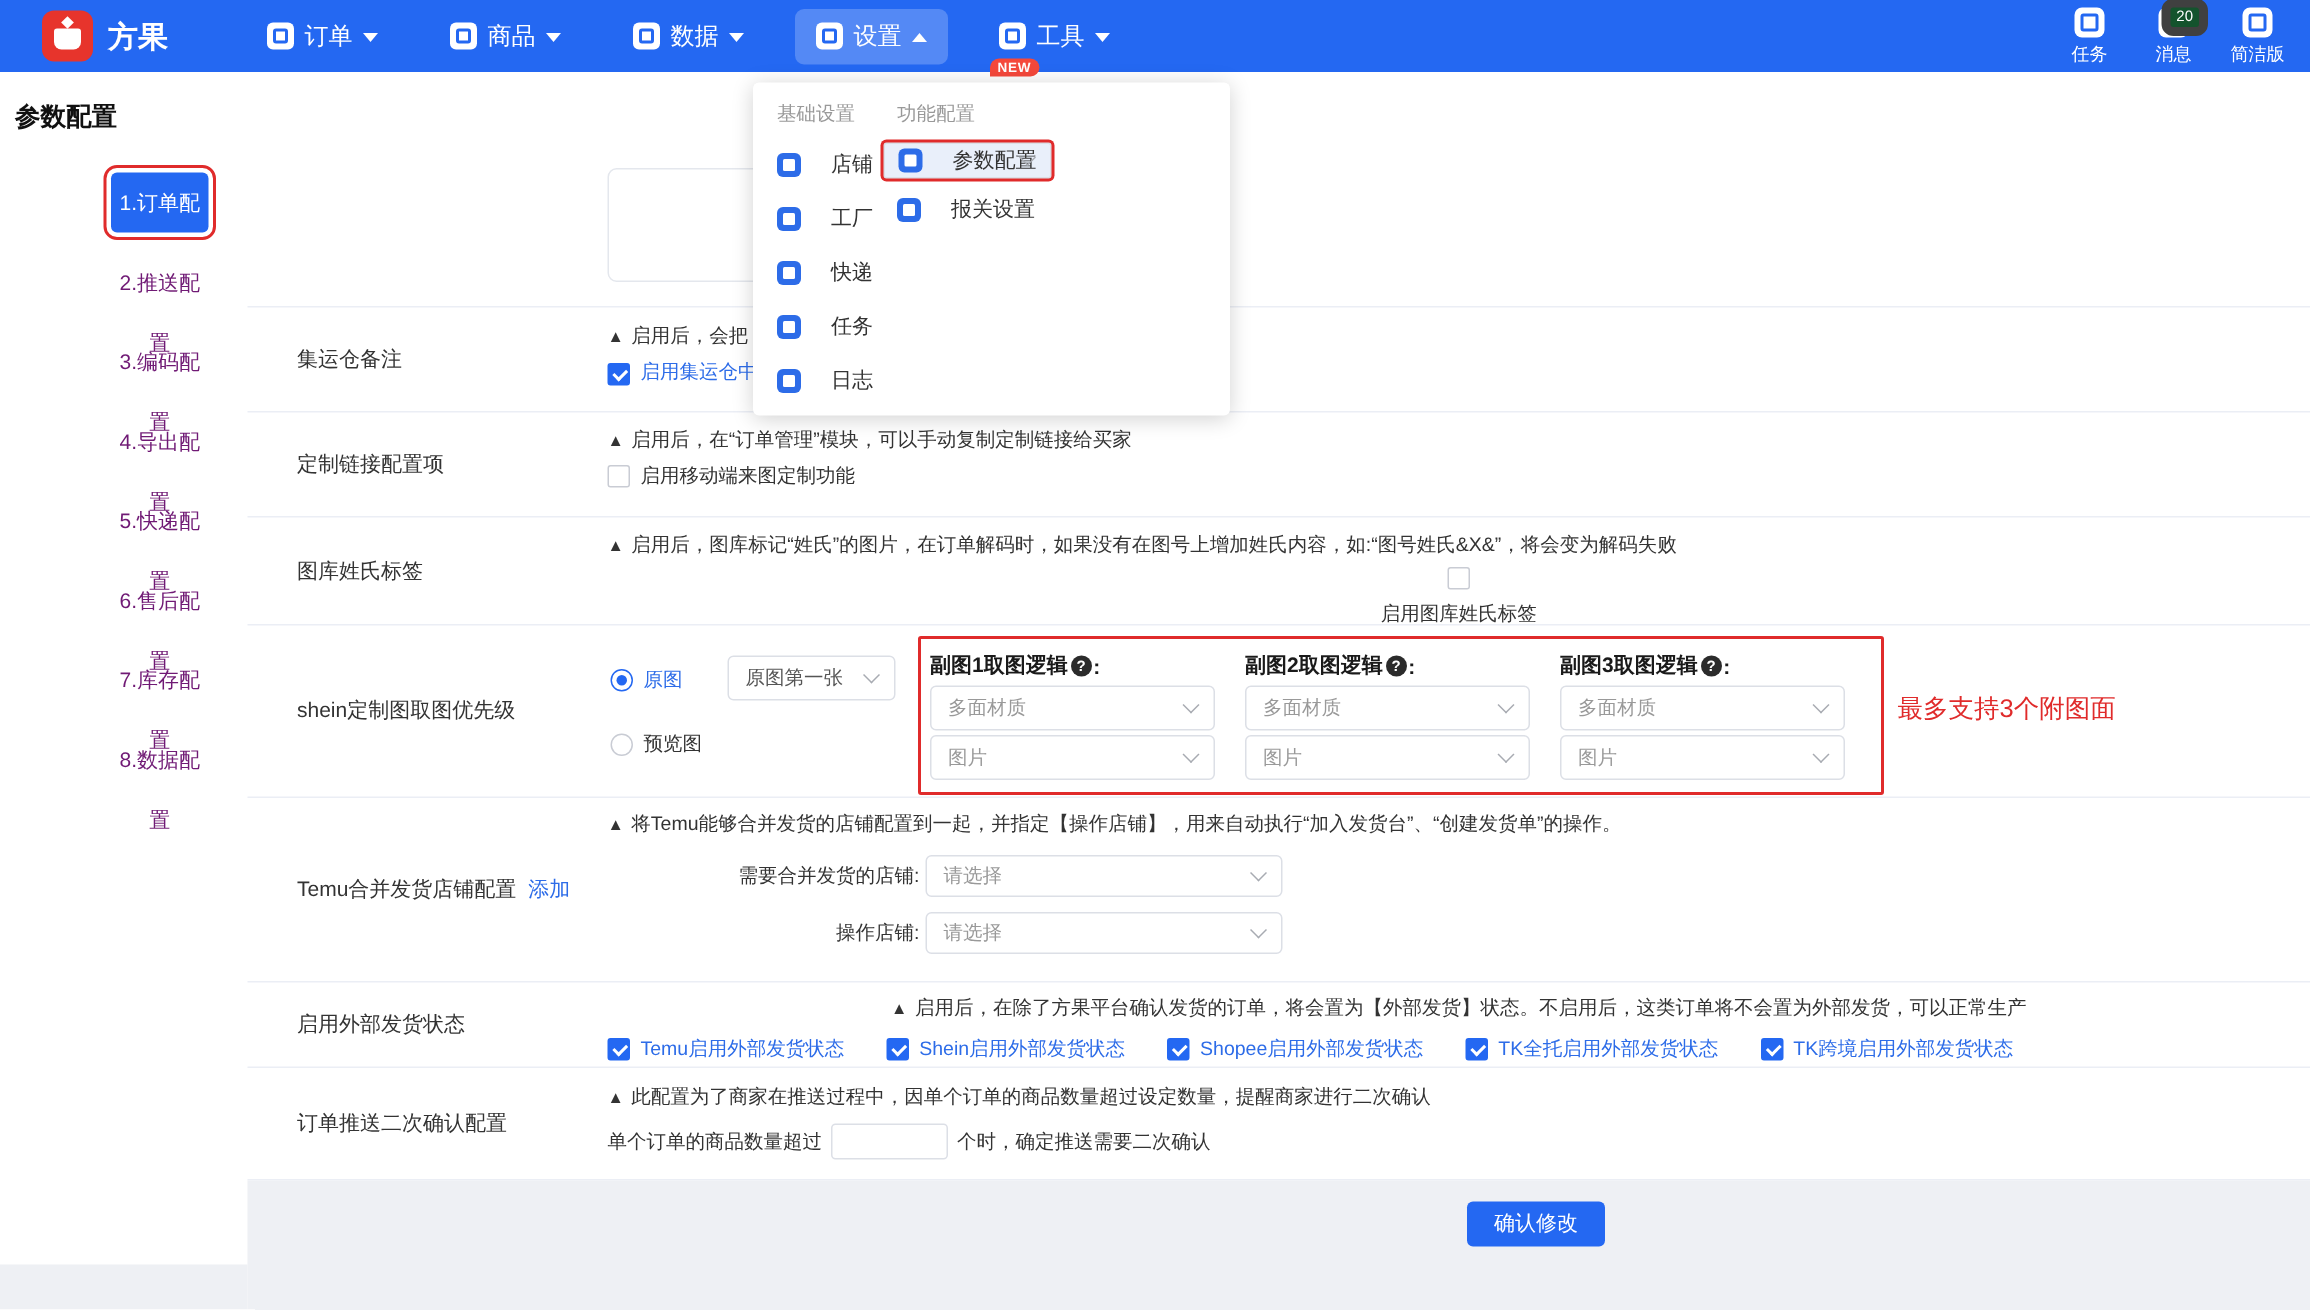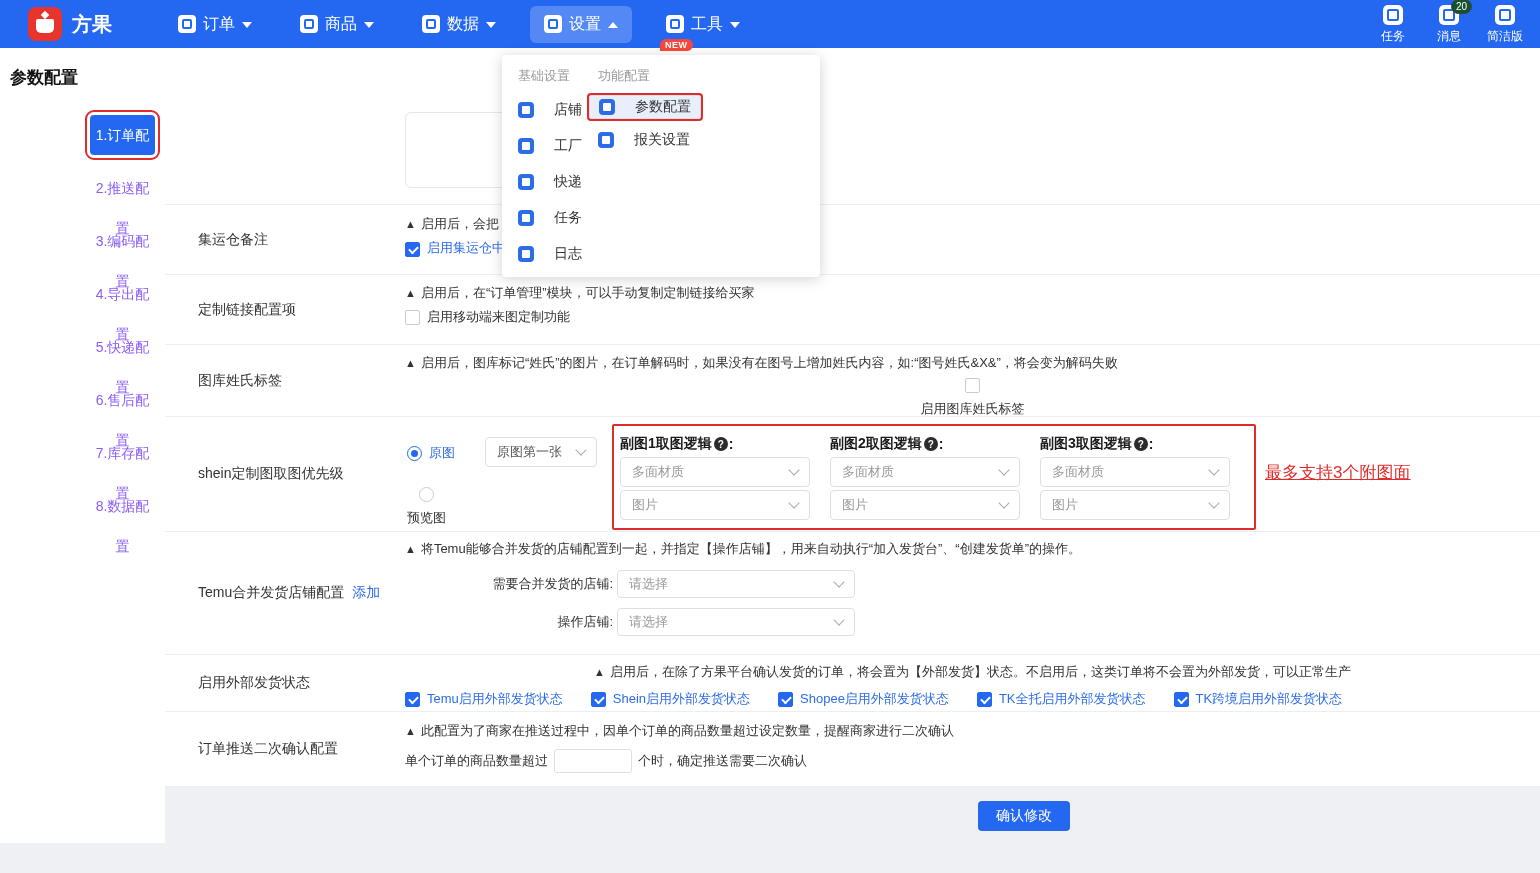--- a/index.html
+++ b/index.html
@@ -20,26 +20,26 @@
   .nav-item.active { background:rgba(255,255,255,.22); }
   .wicon { width:18px; height:18px; background:#fff; border-radius:4px; position:relative; flex-shrink:0; }
   .wicon::after { content:""; position:absolute; left:4px; top:4px; right:4px; bottom:4px; border:2px solid #2468f2; border-radius:2px; }
   .caret { width:0; height:0; border-left:5px solid transparent; border-right:5px solid transparent; border-top:6px solid #fff; margin-top:2px; }
   .caret.up { border-top:none; border-bottom:6px solid #fff; }
   .nbadge { position:absolute; left:8px; bottom:-8px; background:#f5483b; color:#fff; font-size:9px; font-weight:bold; padding:1px 5px; border-radius:8px 8px 8px 0; letter-spacing:.5px; }
   .nav-right { margin-left:auto; display:flex; align-items:center; gap:6px; padding-right:10px; }
   .nri { display:flex; flex-direction:column; align-items:center; gap:3px; width:50px; color:#fff; font-size:12px; position:relative; cursor:pointer; padding-top:2px; }
   .wicon2 { width:20px; height:20px; background:#fff; border-radius:5px; position:relative; }
   .wicon2::after { content:""; position:absolute; left:4px; top:4px; right:4px; bottom:4px; border:2px solid #2468f2; border-radius:2px; }
-  .badge20 { position:absolute; top:-4px; right:2px; background:#14532d; color:#fff; font-size:10px; line-height:13px; padding:0 4px; border-radius:8px; border:1px solid #404040; }
+  .badge20 { position:absolute; top:-4px; right:2px; background:#14532d; color:#fff; font-size:10px; line-height:13px; padding:0 4px; border-radius:8px; border:6px solid #404040; }
   
   .page-title { position:absolute; left:10px; top:66px; font-size:17px; font-weight:bold; color:#111; }
   
-  .sidebar { position:absolute; left:16px; top:100px; width:165px; height:743px; background:#fff;padding-left:48px; }
-  .side-item { height:40px; line-height:40px; text-align:center; margin:0 26px 13px 26px; font-size:14px; color:#8b5cf6; border-radius:4px; cursor:pointer; }
+  .sidebar { position:absolute; left:0; top:100px; width:165px; height:743px; background:#fff;padding-left:48px; }
+  .side-item { height:40px; line-height:40px; text-align:center; margin:0 26px 13px 26px; font-size:14px; color:#701a75; border-radius:4px; cursor:pointer; }
   .side-item:first-child { margin-top:15px; }
   .side-item.active { background:#2468f2; color:#fff; outline:2px solid #e02b2b; outline-offset:3px; }
   .left-bottom-gray { position:absolute; left:0; top:843px; width:165px; height:30px; background:#eef0f4; }
   
   .main { position:absolute; left:165px; top:110px; right:0; background:#fff; }
   .row { display:flex; border-bottom:1px solid #ebeef5; }
   .cell-label { width:240px; padding-left:33px; display:flex; align-items:center; font-size:14px; color:#333; flex-shrink:0; }
   .cell-content { flex:1; position:relative; font-size:13px; color:#333; }
   .warn::before { content:"▲"; font-size:11px; margin-right:5px; color:#333; }
   .partial-box { margin-top:2px; margin-left:0; width:380px; height:76px; border:1px solid #e4e7ed; border-radius:6px; }
@@ -52,28 +52,28 @@
   .rdo.on { border-color:#2468f2; }
   .rdo.on::after { content:""; position:absolute; left:3px; top:3px; width:7px; height:7px; border-radius:50%; background:#2468f2; }
   .blue { color:#2d6ce8; }
   
   .sel { height:30px; border:1px solid #dcdfe6; border-radius:4px; display:flex; align-items:center; padding:0 26px 0 11px; font-size:13px; color:#999; background:#fff; position:relative; cursor:pointer; }
   .sel::after { content:""; position:absolute; right:11px; top:50%; margin-top:-6px; width:7px; height:7px; border-right:1.5px solid #a8abb2; border-bottom:1.5px solid #a8abb2; transform:rotate(45deg); }
   .sel.dark { color:#555; }
   
   .shein-radio1 { position:absolute; left:2px; top:27px; }
   .shein-sel { position:absolute; left:80px; top:20px; width:112px; }
-  .shein-radio2 { position:absolute; left:2px; top:70px;flex-direction:column; }
+  .shein-radio2 { position:absolute; left:2px; top:70px; }
   .redbox { position:absolute; left:207px; top:7px; width:644px; height:106px; border:2px solid #e02b2b; border-radius:2px; display:flex; gap:20px; padding:5px 0 0 6px; }
   .sub-col { width:190px; }
   .sub-title { height:26px; display:flex; align-items:center; font-size:14px; font-weight:bold; color:#1a1a1a; }
   .help { width:14px; height:14px; border-radius:50%; background:#2b2b2b; color:#fff; display:inline-flex; align-items:center; justify-content:center; font-size:10px; font-weight:bold; margin:0 1px 0 2px; cursor:pointer; }
   .help::after { content:"?"; }
   .sub-col .sel { width:190px; margin-bottom:3px; }
-  .red-note { position:absolute; left:860px; top:44px; color:#e02b2b; font-size:17px;text-decoration:underline; }
+  .red-note { position:absolute; left:860px; top:44px; color:#e02b2b; font-size:17px; }
   
   .temu-content { padding-top:8px; }
   .form-row { display:flex; align-items:center; margin-top:12px; }
   .form-row + .form-row { margin-top:10px; }
   .form-label { width:208px; text-align:right; font-size:13px; color:#333; }
   .form-row .sel { width:238px; height:28px; margin-left:4px; }
   .add-link { color:#2d6ce8; margin-left:8px; cursor:pointer; }
   
   .ext-content { padding-top:8px; }
   .ext-warning { text-align:center; }

